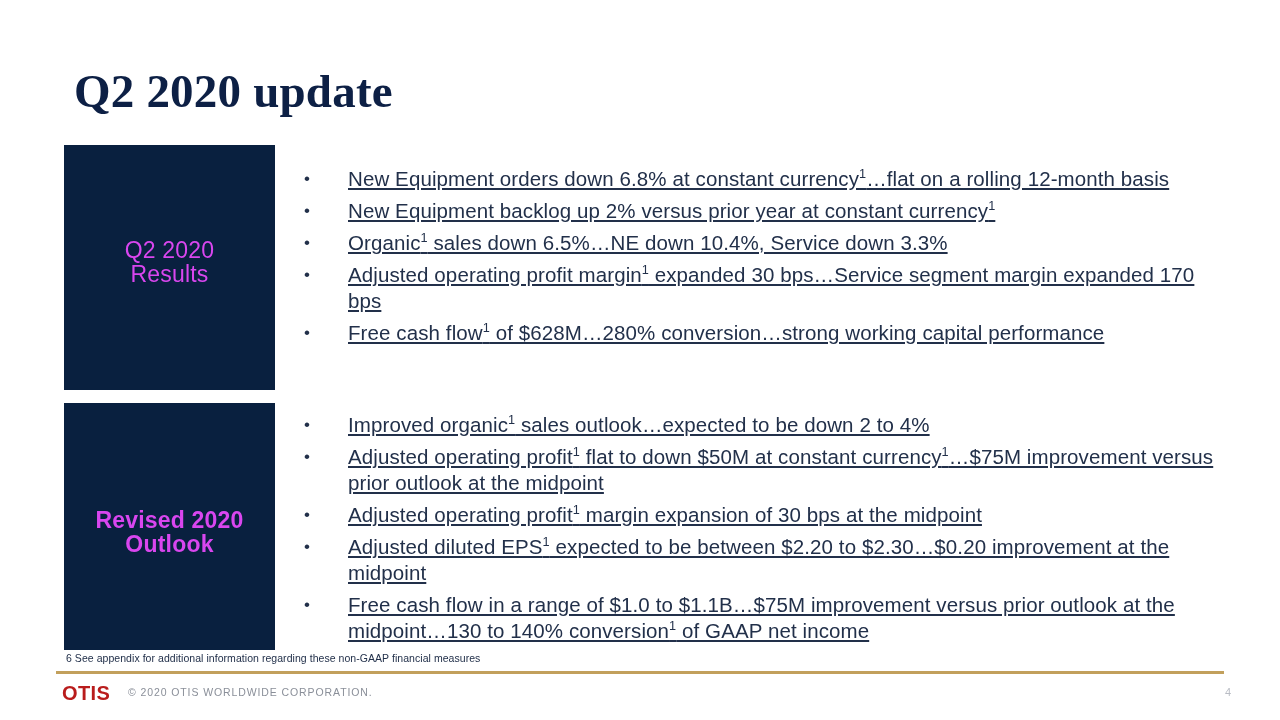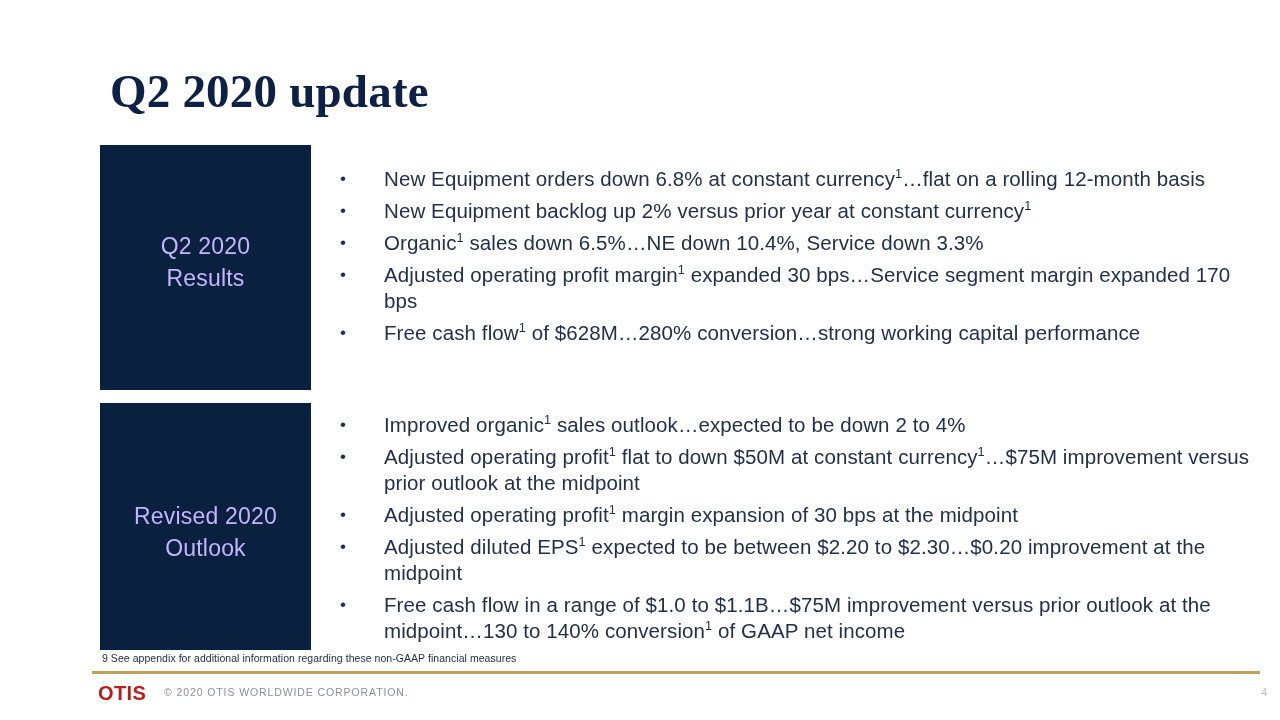--- a/index.html
+++ b/index.html
@@ -11,21 +11,20 @@
     width: 1280px;
     height: 720px;
     font-family: "Liberation Sans", sans-serif;
     overflow: hidden;
   }
   .slide {
     position: relative;
     width: 1016px;
     height: 720px;
     background: #ffffff;
-    margin-left: 36px;
   }
 
   
   .slide-title {
     position: absolute;
     left: 74px;
     top: 64px;
     font-family: "Liberation Serif", serif;
     font-weight: bold;
     font-size: 47px;
@@ -37,31 +36,31 @@
   
   .label-box {
     position: absolute;
     background: #09203f;
     display: flex;
     align-items: center;
     justify-content: center;
     text-align: center;
   }
   .label-box .label-text {
-    color: #c4b5fd;
+    color: #d946ef;
     font-size: 23px;
-    line-height: 32px;
+    line-height: 24px;
     font-weight: 400;
     letter-spacing: 0.2px;
     white-space: pre-line;
   }
   #box-results  { left: 64px; top: 145px; width: 211px; height: 245px; }
   #box-outlook  { left: 64px; top: 403px; width: 211px; height: 247px; }
   #box-results .label-text  { transform: translateY(-6px); }
-  #box-outlook .label-text  { transform: translateY(5px); }
+  #box-outlook .label-text  { transform: translateY(5px); font-weight: bold; }
 
   
   .bullets {
     position: absolute;
     left: 300px;
     width: 920px;
   }
   #bullets-results { top: 166px; }
   #bullets-outlook { top: 412px; }
 
@@ -77,20 +76,21 @@
   .bullet-marker {
     flex: 0 0 48px;
     font-size: 17px;
     line-height: 26px;
     color: #22304a;
     padding-left: 4px;
     box-sizing: border-box;
   }
   .bullet-text {
     flex: 1 1 auto;
+    text-decoration: underline;
   }
   .bullet-text sup {
     font-size: 0.62em;
     vertical-align: super;
     line-height: 0;
   }
 
   
   .footnote {
     position: absolute;
@@ -194,21 +194,21 @@
       <div class="bullet-row">
         <span class="bullet-marker">•</span>
         <span class="bullet-text">Adjusted diluted EPS<sup>1</sup> expected to be between $2.20 to $2.30…$0.20 improvement at the midpoint</span>
       </div>
       <div class="bullet-row">
         <span class="bullet-marker">•</span>
         <span class="bullet-text">Free cash flow in a range of $1.0 to $1.1B…$75M improvement versus prior outlook at the midpoint…130 to 140% conversion<sup>1</sup> of GAAP net income</span>
       </div>
     </div>
 
-  <div class="footnote">9 See appendix for additional information regarding these non-GAAP financial measures</div>
+  <div class="footnote">6 See appendix for additional information regarding these non-GAAP financial measures</div>
 
   <div class="gold-rule"></div>
 
   <div class="footer-logo">OTIS</div>
 
   <div class="footer-copy">© 2020 OTIS WORLDWIDE CORPORATION.</div>
 
   <div class="page-number">4</div>
 
 </div>

